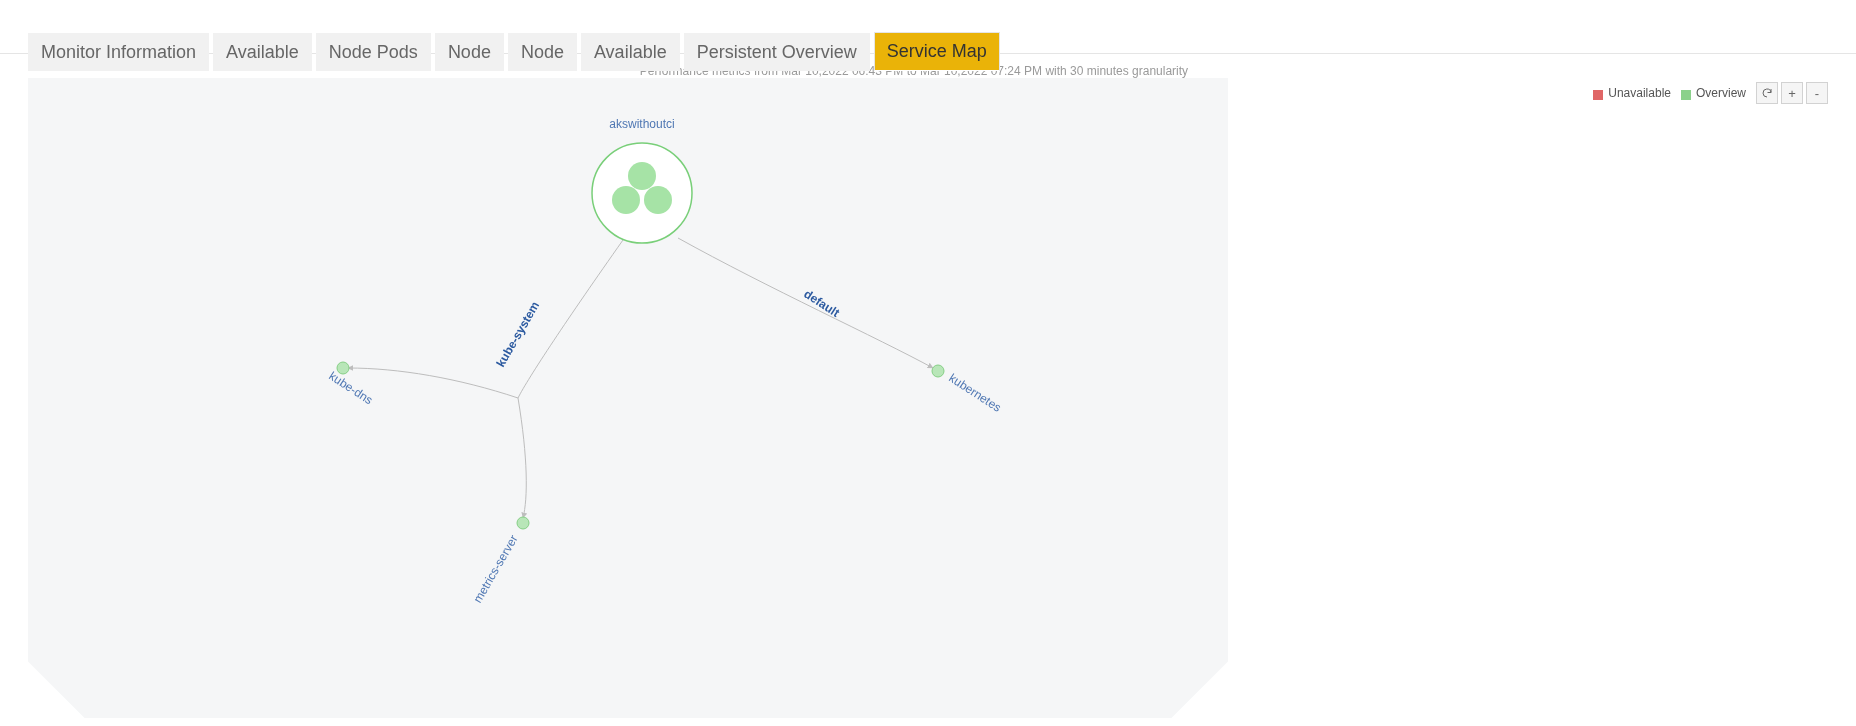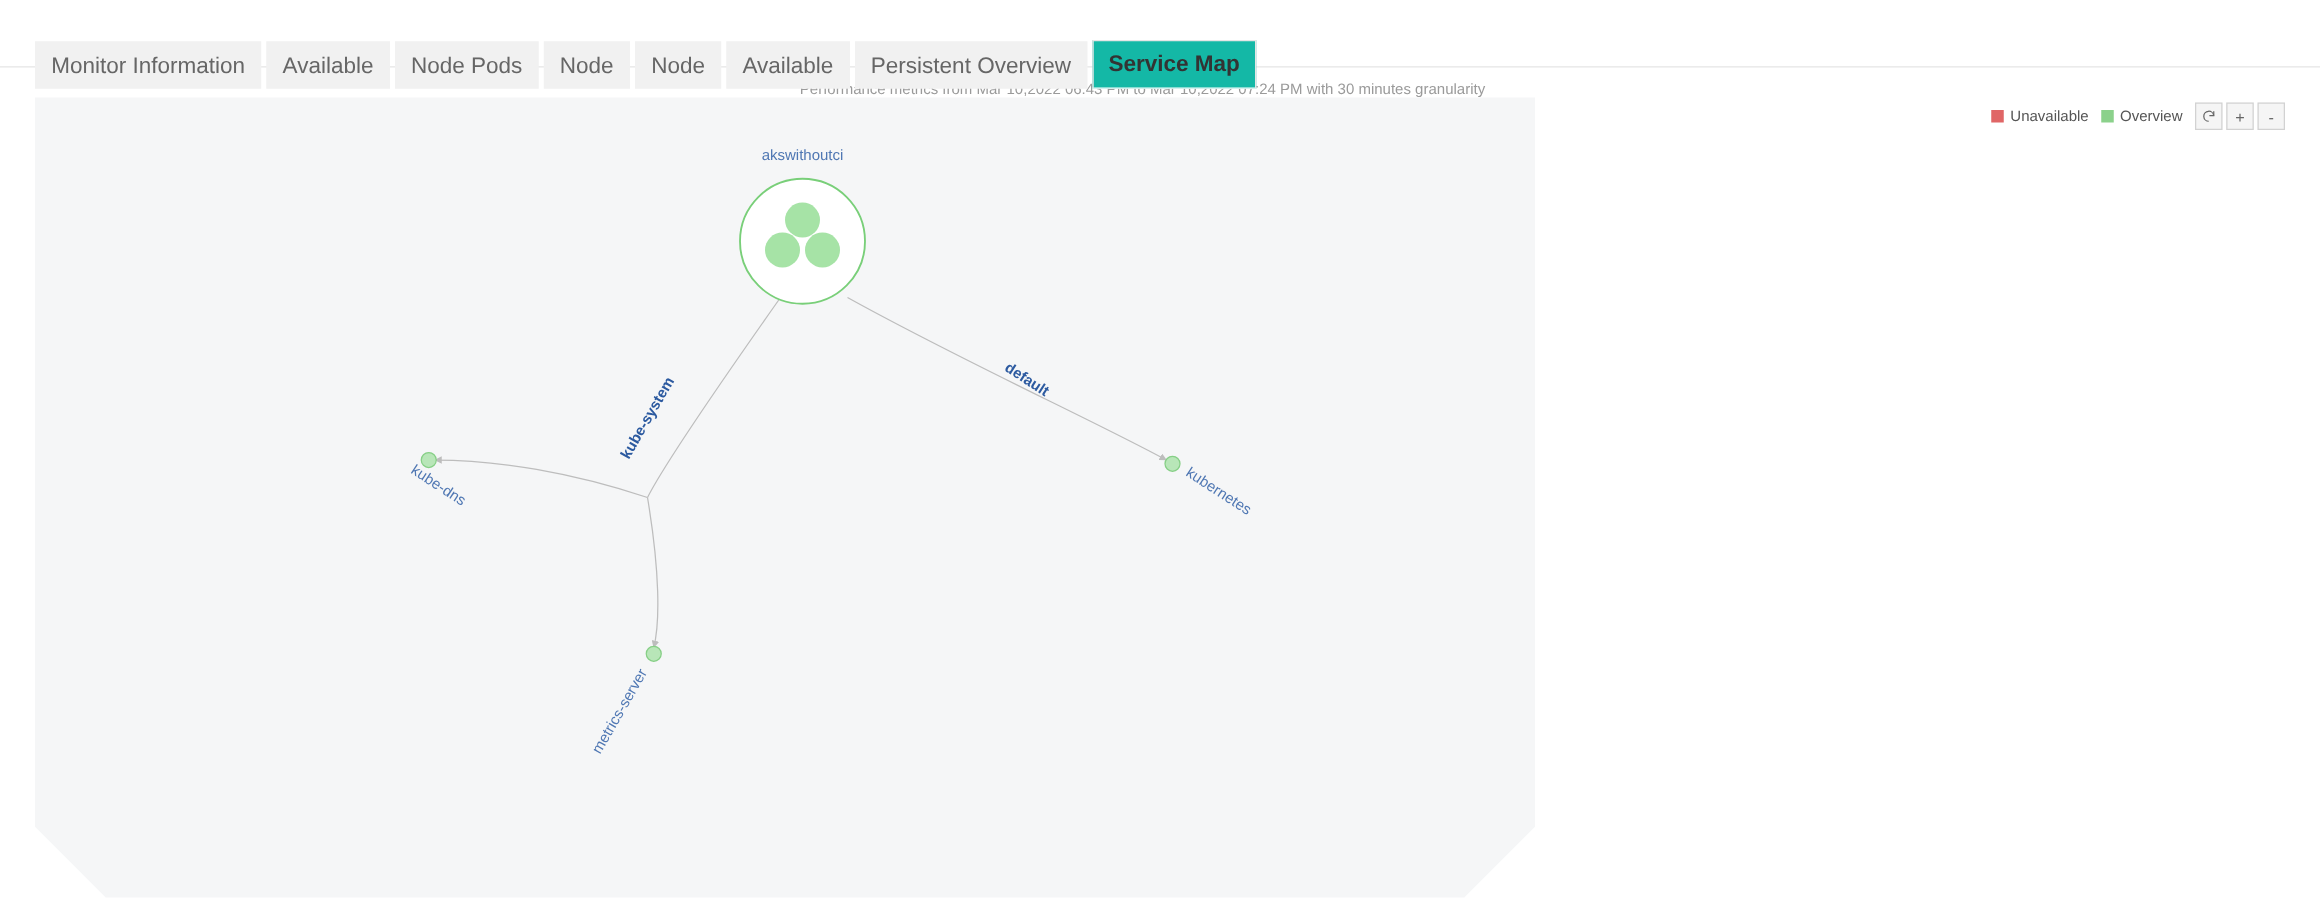--- a/index.html
+++ b/index.html
@@ -25,43 +25,43 @@
     background: #f1f1f1;
     color: #666;
     font-size: 18px;
     cursor: pointer;
     border: 1px solid transparent;
     border-bottom: none;
     position: relative;
     top: 18px;
   }
   .tab.active {
-    background: #14b8a6;
+    background: #eab308;
     border: 1px solid #e5e5e5;
     border-bottom: 1px solid #ffffff;
     color: #333;
-    font-weight: 700;
+    font-weight: 400;
   }
   
   .metrics-line {
     text-align: center;
     padding: 10px 28px 4px 0;
     color: #9a9a9a;
     font-size: 12px;
   }
   
   .legend-row {
     display: flex;
     justify-content: flex-end;
     align-items: center;
     gap: 10px;
     padding: 0 28px 6px 0;
   }
   .legend-item {
-    display: flex; align-items: center; gap: 5px;
+    display: flex; align-items: flex-end; gap: 5px;
     font-size: 12px; color: #555;
   }
   .swatch {
     width: 10px; height: 10px; display: inline-block;
   }
   .swatch.red   { background: #e06666; }
   .swatch.green { background: #8bd18b; }
   .ctrl-btn {
     width: 22px; height: 22px;
     border: 1px solid #d2d2d2;

